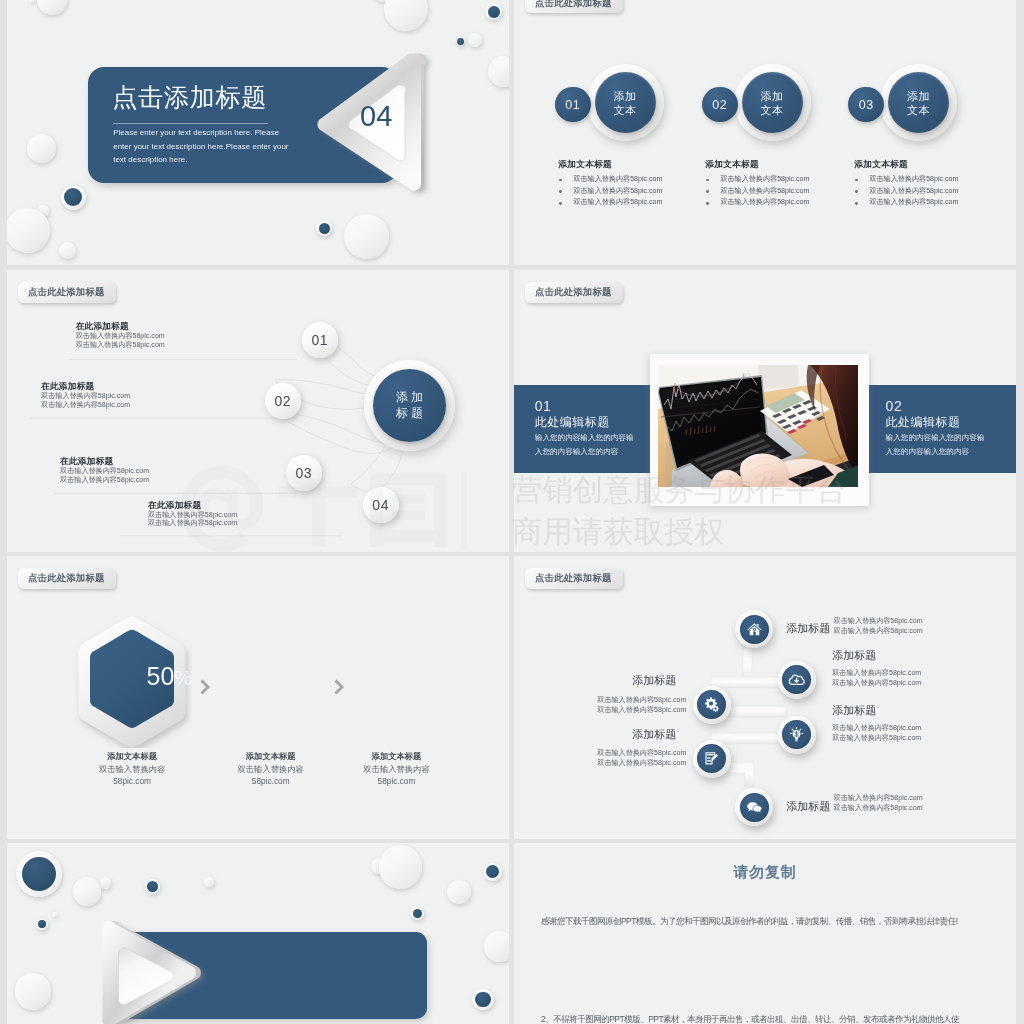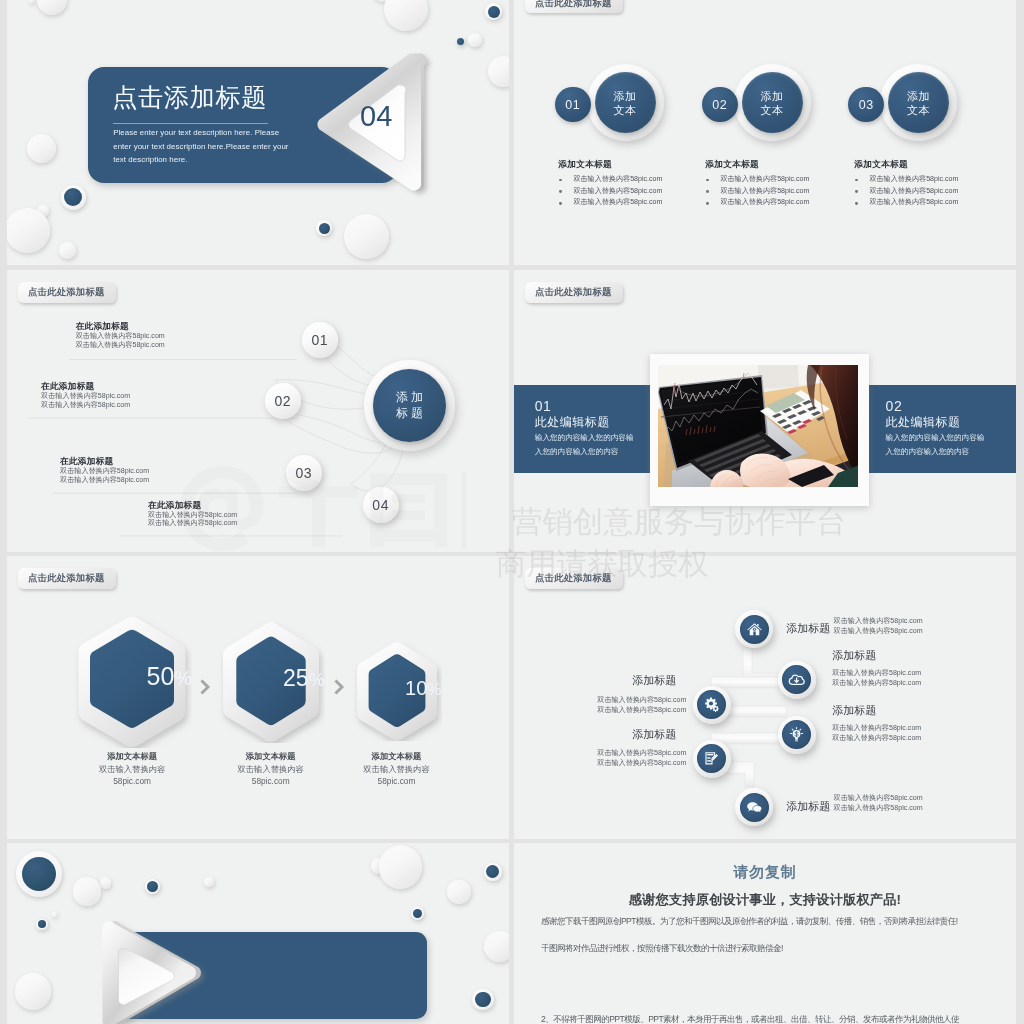--- a/index.html
+++ b/index.html
@@ -32,21 +32,21 @@
   box-shadow:1px 2px 4px rgba(120,120,120,.45);}
 .bub.ring{background:linear-gradient(145deg,#fdfdfd 0%,#f6f6f6 55%,#e9e9e9 100%);
   box-shadow:1px 2px 4px rgba(150,150,150,.45);
   display:flex;align-items:center;justify-content:center;}
 .bub.ring i{display:block;border-radius:50%;
   background:radial-gradient(circle at 36% 30%, #3c5f82 0%, #2f5471 55%, #274459 100%);}
 
 
 .wm{position:absolute;left:0;top:0;width:1024px;height:1024px;pointer-events:none;}
 .wmlogo{position:absolute;left:176px;top:462px;opacity:.05;}
-.wmtxt{position:absolute;font-weight:500;color:#9d9d9d;opacity:.22;white-space:nowrap;margin-top:32px;}
+.wmtxt{position:absolute;font-weight:500;color:#9d9d9d;opacity:.22;white-space:nowrap;}
 
 
 .s8title{position:absolute;left:0;top:20.4px;width:502px;text-align:center;
   font-size:14.8px;line-height:18px;color:#5f7b92;font-weight:700;letter-spacing:1px;}
 .s8sub{position:absolute;left:0;top:48.5px;width:502px;text-align:center;
   font-size:13.2px;line-height:16px;color:#3f4449;font-weight:700;letter-spacing:.2px;}
 .s8p{position:absolute;left:27px;width:460px;font-size:8.55px;line-height:15.5px;
   color:#565c62;letter-spacing:-0.55px;}
 
 
@@ -435,38 +435,24 @@
       <svg width="120" height="132" viewBox="0 0 120 132">
         <path d="M54.2 2.4 A 11 11 0 0 1 65.8 2.4 L 107.7 27.1 A 11 11 0 0 1 113.4 37.2 L 113.4 94.8 A 11 11 0 0 1 107.7 104.9 L 65.8 129.6 A 11 11 0 0 1 54.2 129.6 L 12.3 104.9 A 11 11 0 0 1 6.6 94.8 L 6.6 37.2 A 11 11 0 0 1 12.3 27.1 Z" fill="url(#hexout)" filter="url(#hexsh)"></path>
         <path d="M55.4 15.3 A 8 8 0 0 1 64.6 15.3 L 97.4 34.7 A 8 8 0 0 1 102 42.5 L 102 83.2 A 8 8 0 0 1 97.4 91 L 64.6 110.3 A 8 8 0 0 1 55.4 110.3 L 22.6 91 A 8 8 0 0 1 18 83.2 L 18 42.5 A 8 8 0 0 1 22.6 34.7 Z" fill="url(#hexin)"></path>
       </svg>
       <div class="hexval" style="top:46.5px;font-size:25px;line-height:28px;"><span>50</span><i style="font-size:20px;">%</i></div>
     </div>
     <div class="s5lab b" style="left:65.1px;top:195.3px;width:120px;">添加文本标题</div>
     <div class="s5lab" style="left:65.1px;top:208.4px;width:120px;">双击输入替换内容</div>
     <div class="s5lab" style="left:65.1px;top:220.0px;width:120px;">58pic.com</div>
 
-    <div class="hexwrap" style="left:209.7px;top:65.5px;">
-      <svg width="108" height="121" viewBox="0 0 108 121">
-        <path d="M48.4 2.2 A 10 10 0 0 1 59.6 2.2 L 96.9 24.7 A 10 10 0 0 1 102 33.9 L 102 86.2 A 10 10 0 0 1 96.9 95.4 L 59.6 117.9 A 10 10 0 0 1 48.4 117.9 L 11.1 95.4 A 10 10 0 0 1 6 86.2 L 6 33.9 A 10 10 0 0 1 11.1 24.7 Z" fill="url(#hexout)" filter="url(#hexsh)"></path>
-        <path d="M49.6 16.2 A 7.5 7.5 0 0 1 58.4 16.2 L 85 32.9 A 7.5 7.5 0 0 1 88.7 39.7 L 88.7 78.1 A 7.5 7.5 0 0 1 85 84.9 L 58.4 101.6 A 7.5 7.5 0 0 1 49.6 101.6 L 23 84.9 A 7.5 7.5 0 0 1 19.3 78.1 L 19.3 39.7 A 7.5 7.5 0 0 1 23 32.9 Z" fill="url(#hexin)"></path>
-      </svg>
-      <div class="hexval" style="top:43px;font-size:23px;line-height:26px;"><span>25</span><i style="font-size:18px;">%</i></div>
-    </div>
     <div class="s5lab b" style="left:209.7px;top:195.3px;width:108px;">添加文本标题</div>
     <div class="s5lab" style="left:209.7px;top:208.4px;width:108px;">双击输入替换内容</div>
     <div class="s5lab" style="left:209.7px;top:220.0px;width:108px;">58pic.com</div>
 
-    <div class="hexwrap" style="left:344.5px;top:86.2px;">
-      <svg width="90" height="99" viewBox="0 0 90 99">
-        <path d="M40.2 1.8 A 8.5 8.5 0 0 1 49.8 1.8 L 80.6 20.3 A 8.5 8.5 0 0 1 85 27.9 L 85 70.9 A 8.5 8.5 0 0 1 80.6 78.5 L 49.8 97 A 8.5 8.5 0 0 1 40.2 97 L 9.4 78.5 A 8.5 8.5 0 0 1 5 70.9 L 5 27.9 A 8.5 8.5 0 0 1 9.4 20.3 Z" fill="url(#hexout)" filter="url(#hexsh)"></path>
-        <path d="M41.3 13.5 A 6.5 6.5 0 0 1 48.7 13.5 L 70.3 27.2 A 6.5 6.5 0 0 1 73.4 32.8 L 73.4 64.4 A 6.5 6.5 0 0 1 70.3 70 L 48.7 83.7 A 6.5 6.5 0 0 1 41.3 83.7 L 19.7 70 A 6.5 6.5 0 0 1 16.6 64.4 L 16.6 32.8 A 6.5 6.5 0 0 1 19.7 27.2 Z" fill="url(#hexin)"></path>
-      </svg>
-      <div class="hexval" style="top:35px;font-size:20px;line-height:23px;"><span>10</span><i style="font-size:16px;">%</i></div>
-    </div>
     <div class="s5lab b" style="left:344.5px;top:195.3px;width:90px;">添加文本标题</div>
     <div class="s5lab" style="left:344.5px;top:208.4px;width:90px;">双击输入替换内容</div>
     <div class="s5lab" style="left:344.5px;top:220.0px;width:90px;">58pic.com</div>
 
     <svg class="s5arrow" width="14" height="20" viewBox="0 0 14 20" style="left:193px;top:123px;">
       <path d="M2.5 2.5 L8 8 L2.5 13.5" stroke="#a6a6a6" stroke-width="2.9" fill="none" stroke-linecap="square"></path>
     </svg>
     <svg class="s5arrow" width="14" height="20" viewBox="0 0 14 20" style="left:326.5px;top:123px;">
       <path d="M2.5 2.5 L8 8 L2.5 13.5" stroke="#a6a6a6" stroke-width="2.9" fill="none" stroke-linecap="square"></path>
     </svg>
@@ -639,32 +625,30 @@
           </filter>
         </defs>
         <path d="M12.4 14 A 7 7 0 0 1 19 8.1 A 7 7 0 0 1 25 11 L 103 54 A 7 7 0 0 1 103 65.4 L 20 114 A 7 7 0 0 1 12.4 109 Z" fill="url(#t7e)" filter="url(#t7sh)"></path>
         <path d="M7.4 14 A 7 7 0 0 1 14 8.1 A 7 7 0 0 1 20 11 L 98 54 A 7 7 0 0 1 98 65.4 L 15 114 A 7 7 0 0 1 7.4 109 Z" fill="url(#t7g)"></path>
         <path d="M23.5 40 A 5 5 0 0 1 29 35.3 A 5 5 0 0 1 33 36.5 L 77 59 A 5 5 0 0 1 77 67.4 L 31 91 A 5 5 0 0 1 23.5 87 Z" fill="url(#t7h)" stroke="#d8d8d8" stroke-width="0.8"></path>
       </svg>
     </div>
   </div>
   <div class="slide s8">
     <div class="s8title">请勿复制</div>
-    <div class="s8sub">感谢您支持原创设计事业，支持设计版权产品!</div>
     <div class="s8p" style="top:70.8px;white-space:nowrap;">感谢您下载千图网原创PPT模板。为了您和千图网以及原创作者的利益，请勿复制、传播、销售，否则将承担法律责任!</div>
-    <div class="s8p" style="top:98.2px;white-space:nowrap;">千图网将对作品进行维权，按照传播下载次数的十倍进行索取赔偿金!</div>
     <div class="s8p" style="top:168.6px;white-space:nowrap;">2、不得将千图网的PPT模版、PPT素材，本身用于再出售，或者出租、出借、转让、分销、发布或者作为礼物供他人使</div>
   </div>
   <div class="wm">
     <svg class="wmlogo" width="295" height="92" viewBox="0 0 300 95">
       <g fill="#9a9a9a">
         <path d="M46 4 C 21 4 2 24 2 48 C 2 72 21 92 46 92 C 57 92 66 88 73 82 L 64 71 C 59 76 53 79 46 79 C 29 79 15 65 15 48 C 15 31 29 17 46 17 C 62 17 74 29 74 45 C 74 54 71 59 66 59 C 63 59 61 57 61 53 L 61 28 L 49 28 L 49 31 C 46 29 42 27 38 27 C 27 27 19 36 19 48 C 19 60 27 69 38 69 C 44 69 49 66 52 62 C 55 67 60 70 66 70 C 78 70 88 60 88 45 C 88 22 69 4 46 4 Z M 41 58 C 35 58 31 54 31 48 C 31 42 35 38 41 38 C 47 38 51 42 51 48 C 51 54 47 58 41 58 Z"></path>
         <path d="M104 25 L 186 25 L 186 37 L 152 37 L 152 88 L 138 88 L 138 37 L 104 37 Z"></path>
         <path d="M115 5 C 126 10 138 16 147 22 L 138 33 C 129 27 118 21 109 16 Z"></path>
         <path d="M198 12 L 278 12 L 278 88 L 264 88 L 264 82 L 212 82 L 212 88 L 198 88 Z M 212 24 L 212 70 L 264 70 L 264 24 Z"></path>
         <path d="M221 33 L 255 33 L 255 42 L 221 42 Z M 221 50 L 255 50 L 255 60 L 221 60 Z"></path>
         <rect x="292" y="10" width="6" height="80"></rect>
       </g>
     </svg>
     <div class="wmtxt" style="left:512px;top:470px;font-size:30.4px;letter-spacing:0px;">营销创意服务与协作平台</div>
-    <div class="wmtxt" style="left:496px;top:512px;font-size:30.4px;letter-spacing:0px;">商用请获取授权</div>
+    <div class="wmtxt" style="left:512px;top:512px;font-size:30.4px;letter-spacing:0px;">商用请获取授权</div>
   </div>
 </div>
 
 </body></html>

